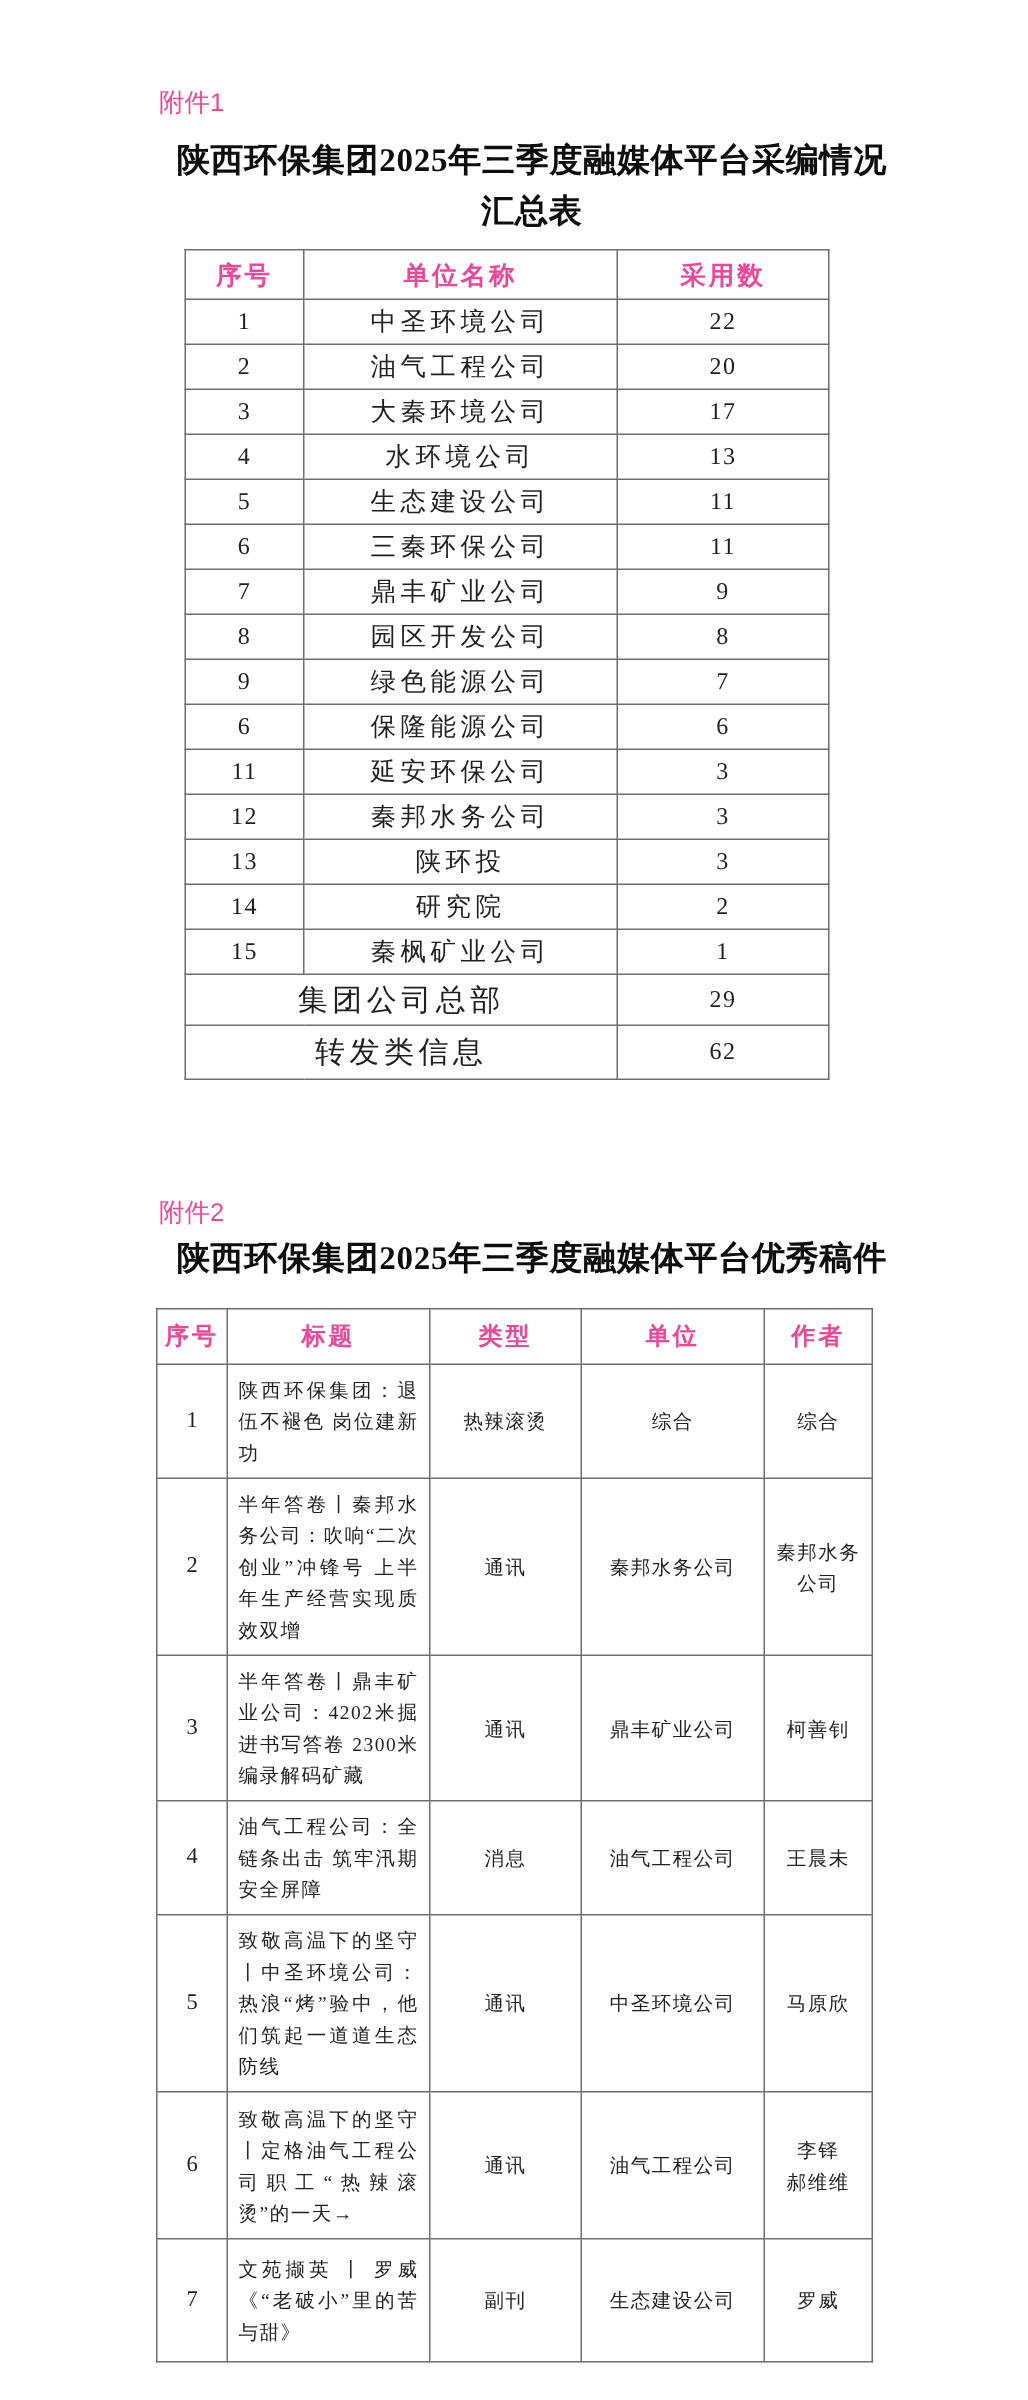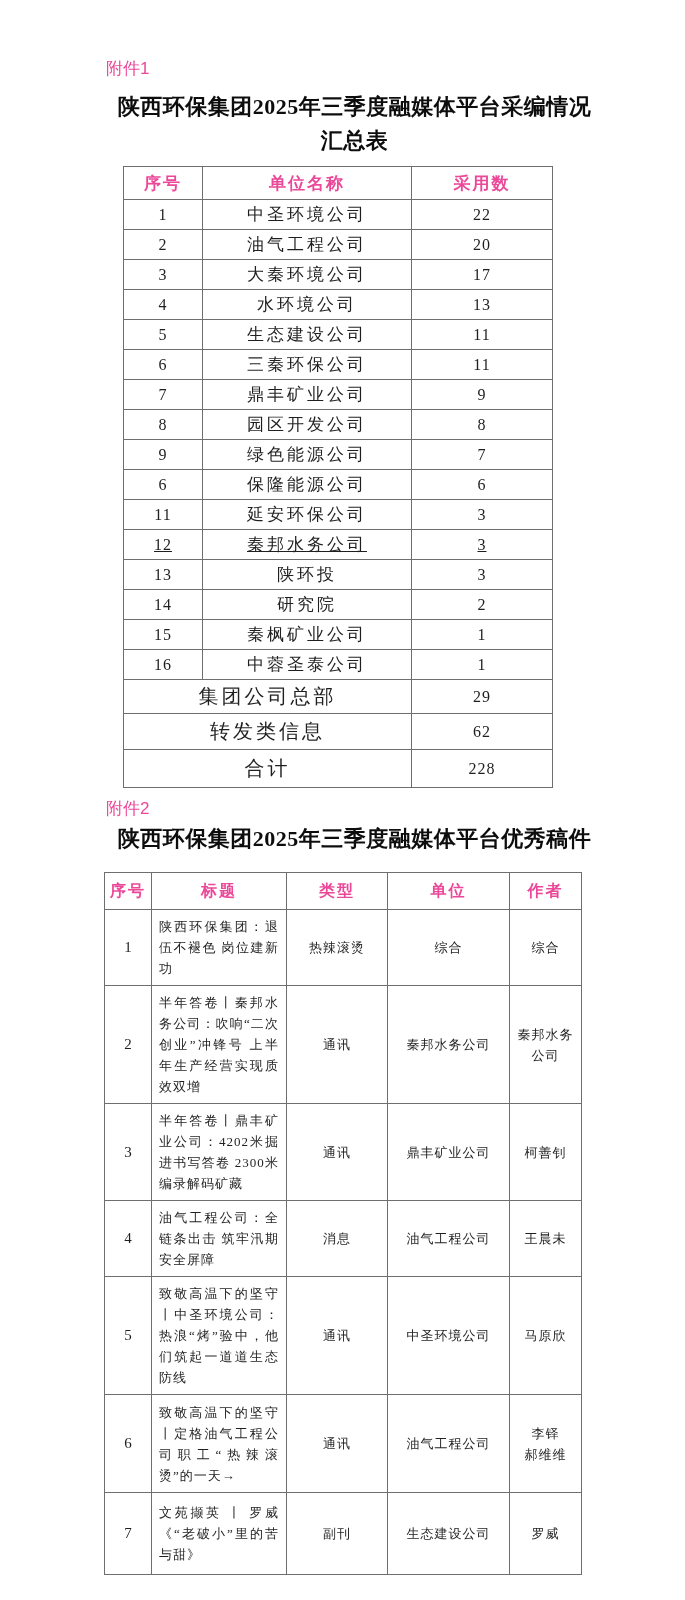--- a/index.html
+++ b/index.html
@@ -125,56 +125,47 @@
         <tr style="height: 30px;">
           <td class="t1-no">6</td>
           <td class="t1-name">保隆能源公司</td>
           <td class="t1-num">6</td>
         </tr>
         <tr style="height: 30px;">
           <td class="t1-no">11</td>
           <td class="t1-name">延安环保公司</td>
           <td class="t1-num">3</td>
         </tr>
-        <tr style="height: 30px; text-decoration: underline;">
+        <tr style="height: 30px;">
           <td class="t1-no">12</td>
           <td class="t1-name">秦邦水务公司</td>
           <td class="t1-num">3</td>
         </tr>
         <tr style="height: 30px;">
           <td class="t1-no">13</td>
           <td class="t1-name">陕环投</td>
           <td class="t1-num">3</td>
         </tr>
         <tr style="height: 30px;">
           <td class="t1-no">14</td>
           <td class="t1-name">研究院</td>
           <td class="t1-num">2</td>
         </tr>
         <tr style="height: 30px;">
           <td class="t1-no">15</td>
           <td class="t1-name">秦枫矿业公司</td>
           <td class="t1-num">1</td>
         </tr>
-        <tr style="height: 30px;">
-          <td class="t1-no">16</td>
-          <td class="t1-name">中蓉圣泰公司</td>
-          <td class="t1-num">1</td>
-        </tr>
         <tr style="height: 34px;">
           <td class="t1-sum-label" colspan="2">集团公司总部</td>
           <td class="t1-num">29</td>
         </tr>
         <tr style="height: 36px;">
           <td class="t1-sum-label" colspan="2">转发类信息</td>
           <td class="t1-num">62</td>
-        </tr>
-        <tr style="height: 38px;">
-          <td class="t1-sum-label" colspan="2">合计</td>
-          <td class="t1-num">228</td>
         </tr>
       </tbody>
   </table>
 
   <div class="att-label" id="att2">附件2</div>
 
   <h2 class="doc-title" id="title2">陕西环保集团2025年三季度融媒体平台优秀稿件</h2>
 
   <table id="table2">
     <colgroup>

